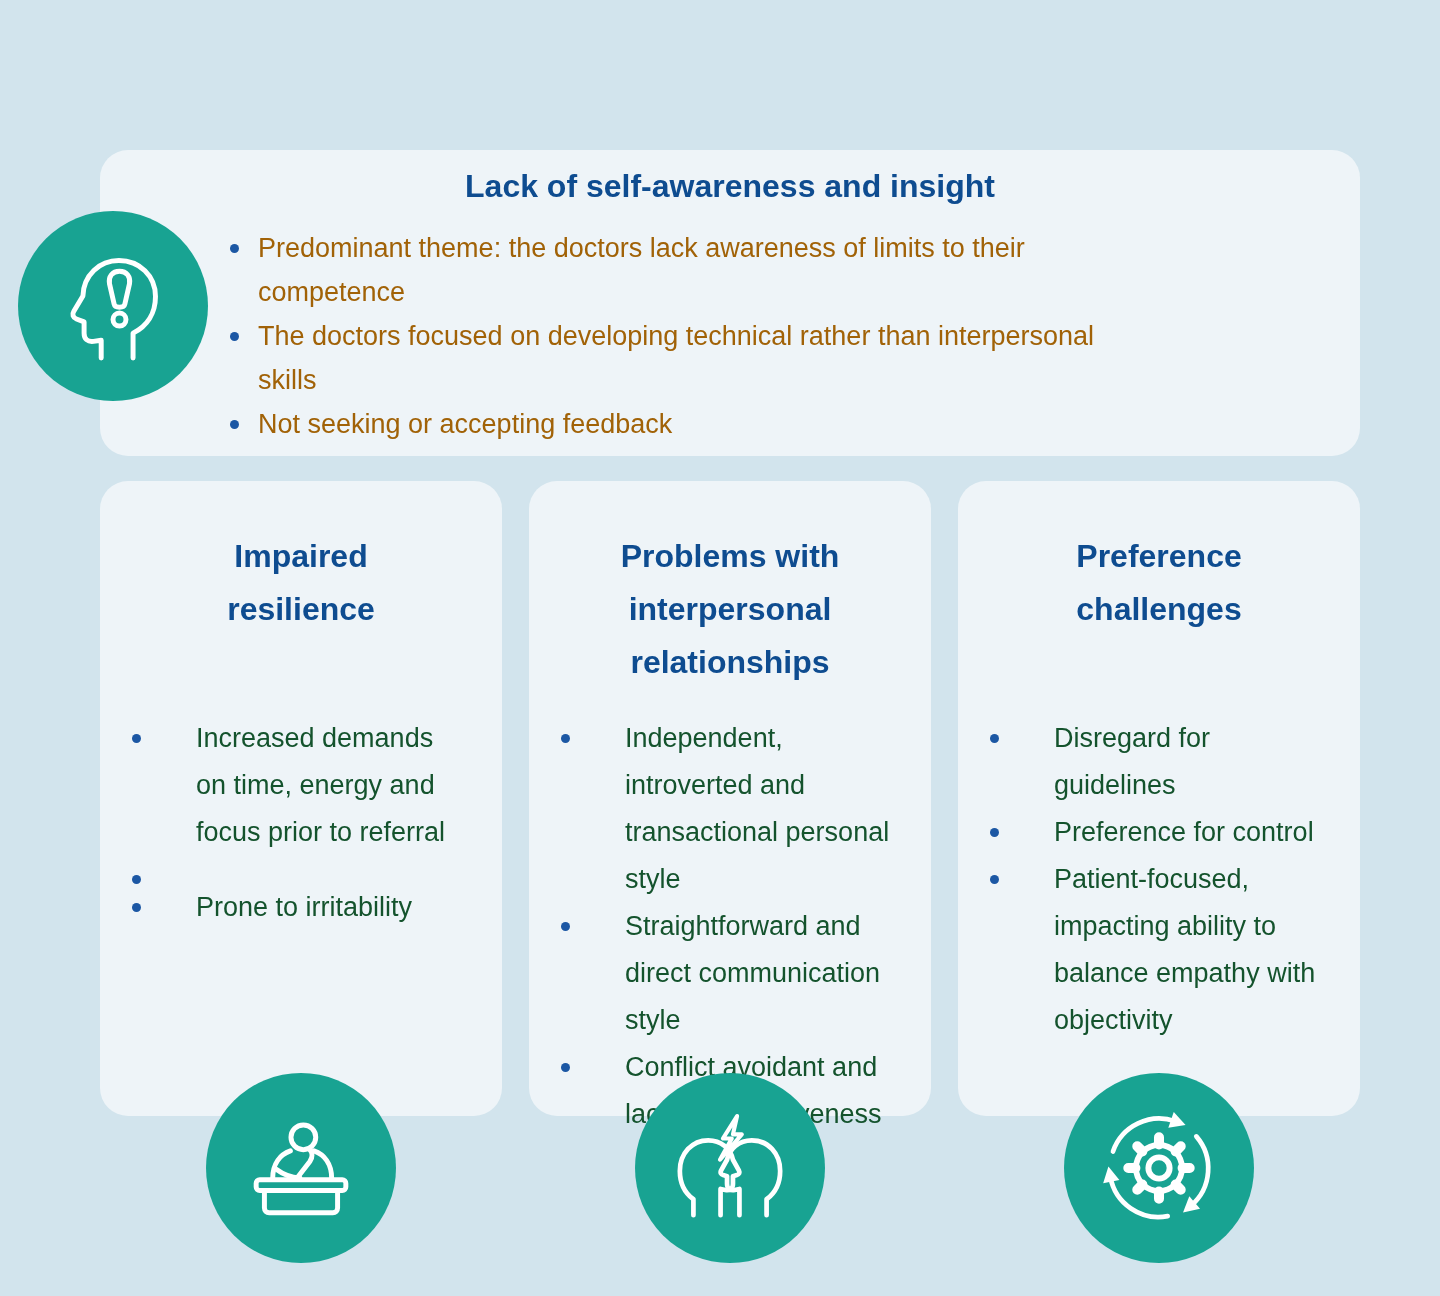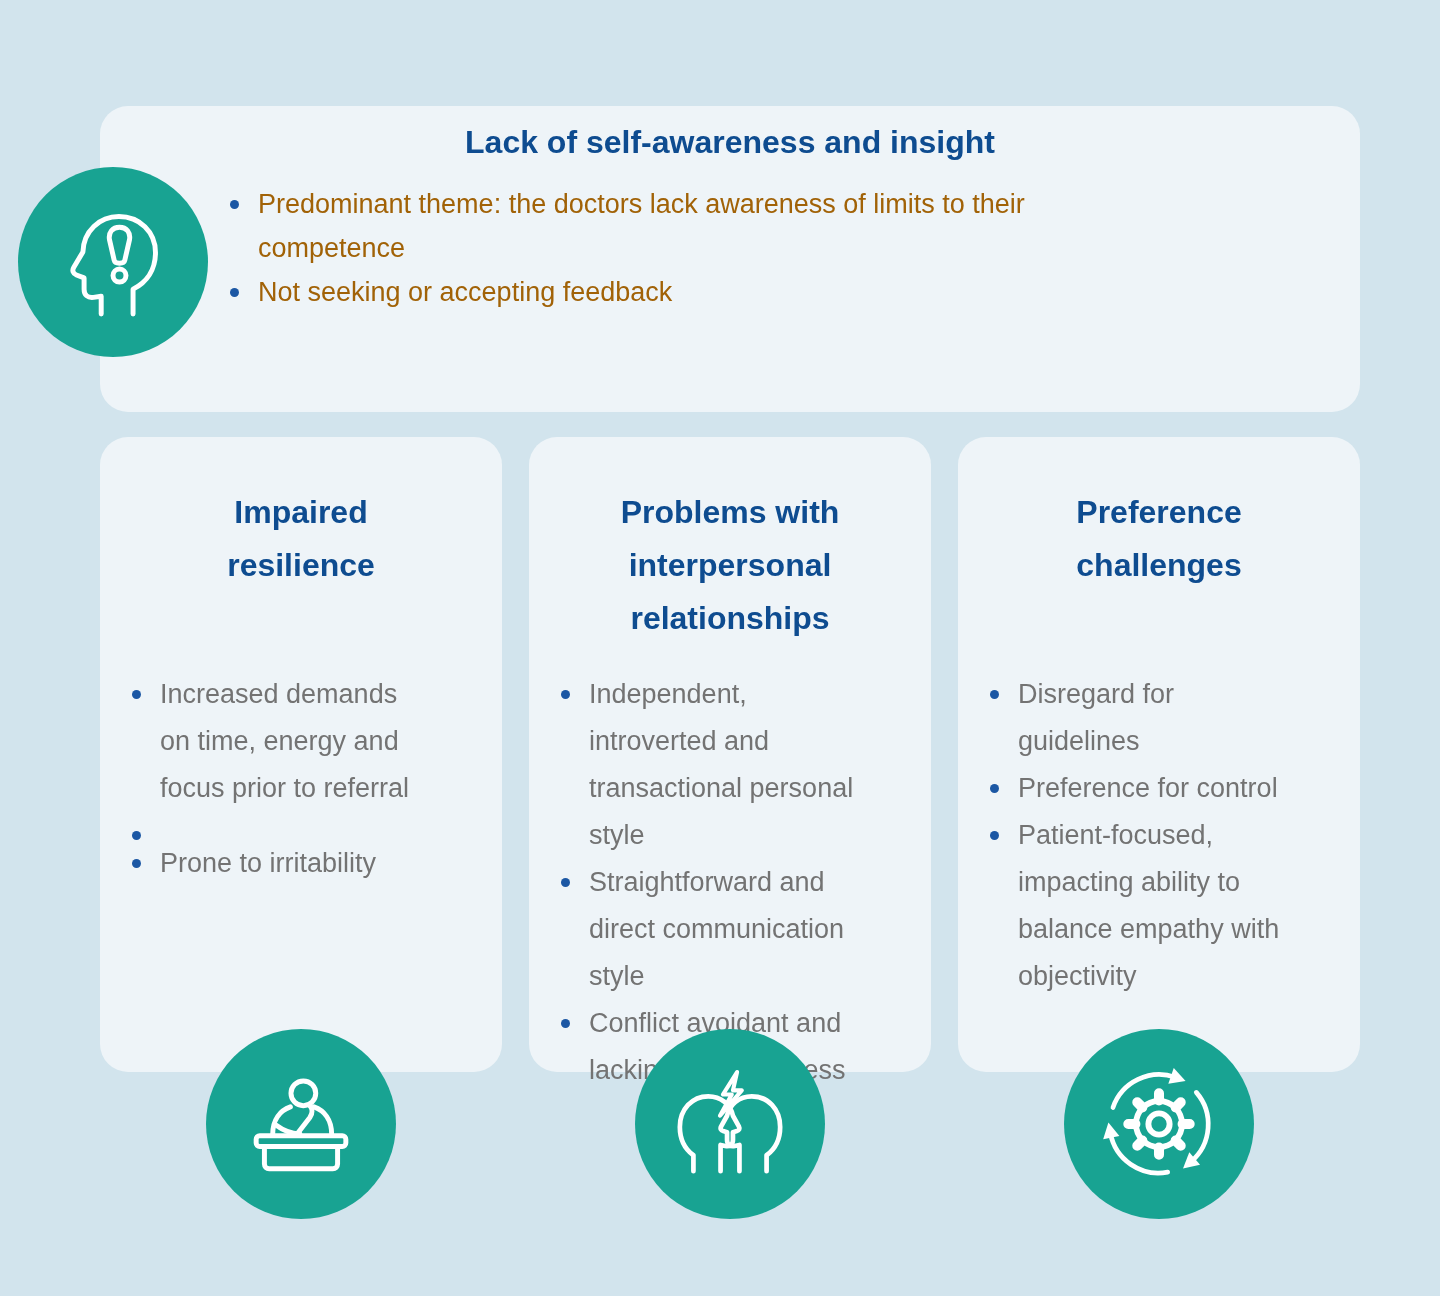--- a/index.html
+++ b/index.html
@@ -2,21 +2,21 @@
 <html><head>
 <meta charset="utf-8">
 <style>
   html,body{margin:0;padding:0;}
   body{
     width:1440px;height:1296px;
     background:#d2e4ed;
     font-family:"Liberation Sans", sans-serif;
     overflow:hidden;
   }
-  .stage{position:relative;width:1440px;height:1024px;}
+  .stage{position:relative;width:1440px;height:1024px;margin-top:44px;}
 
   .panel{
     background:#eef4f8;
     border-radius:28px;
     box-sizing:border-box;
   }
 
   
   .top-card{
     position:absolute;left:100px;top:106px;
@@ -62,21 +62,21 @@
     padding-top:22px;
     box-sizing:border-box;
     text-align:center;
     font-size:32px;font-weight:700;line-height:53px;
     color:#0e4c90;
     white-space:pre-line;
   }
   .card-list{
     padding:0 20px 0 32px;
   }
-  .card-list .bullet{font-size:27px;line-height:47px;color:#737373;}
+  .card-list .bullet{font-size:27px;line-height:47px;color:#14532d;gap:36px;}
   .card-list .dot{margin-top:19px;}
 
   
   .badge{
     position:absolute;
     width:190px;height:190px;border-radius:50%;
     background:#18a392;
     display:flex;align-items:center;justify-content:center;
     z-index:2;
   }
@@ -94,20 +94,25 @@
 
 <div class="stage">
 
   <section class="panel top-card">
     <h1 class="top-title">Lack of self-awareness and insight</h1>
     <div class="top-list">
       <div class="bullet">
         <span class="dot"></span>
         <span class="bt">Predominant theme: the doctors lack awareness of limits to their
 competence</span>
+      </div>
+      <div class="bullet">
+        <span class="dot"></span>
+        <span class="bt">The doctors focused on developing technical rather than interpersonal
+skills</span>
       </div>
       <div class="bullet">
         <span class="dot"></span>
         <span class="bt">Not seeking or accepting feedback</span>
       </div>
     </div>
   </section>
 
   <div class="badge head-badge">
     <svg viewBox="0 0 100 100" aria-hidden="true">

